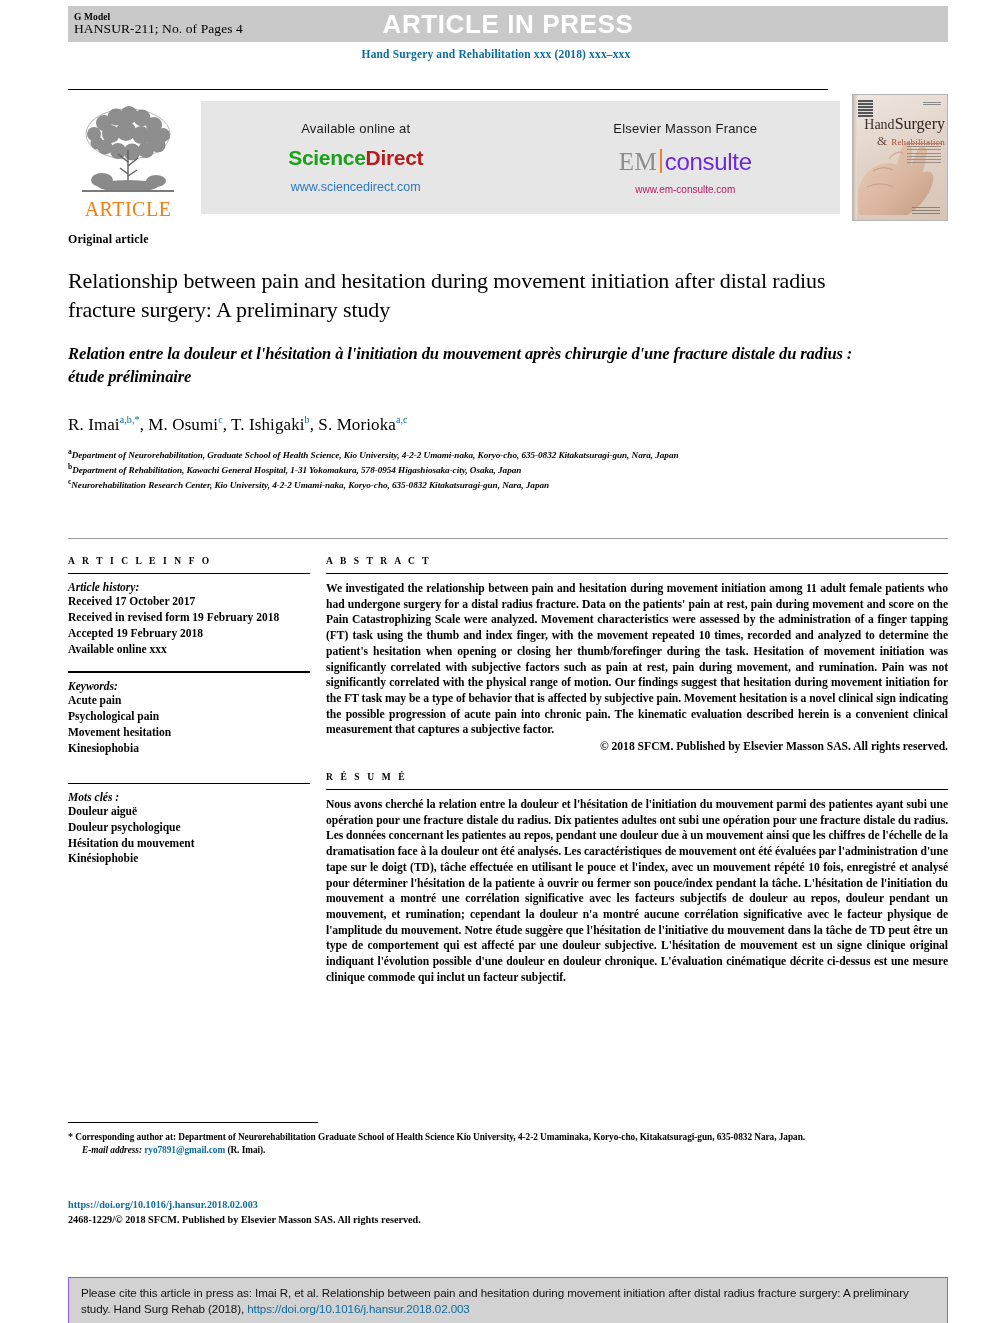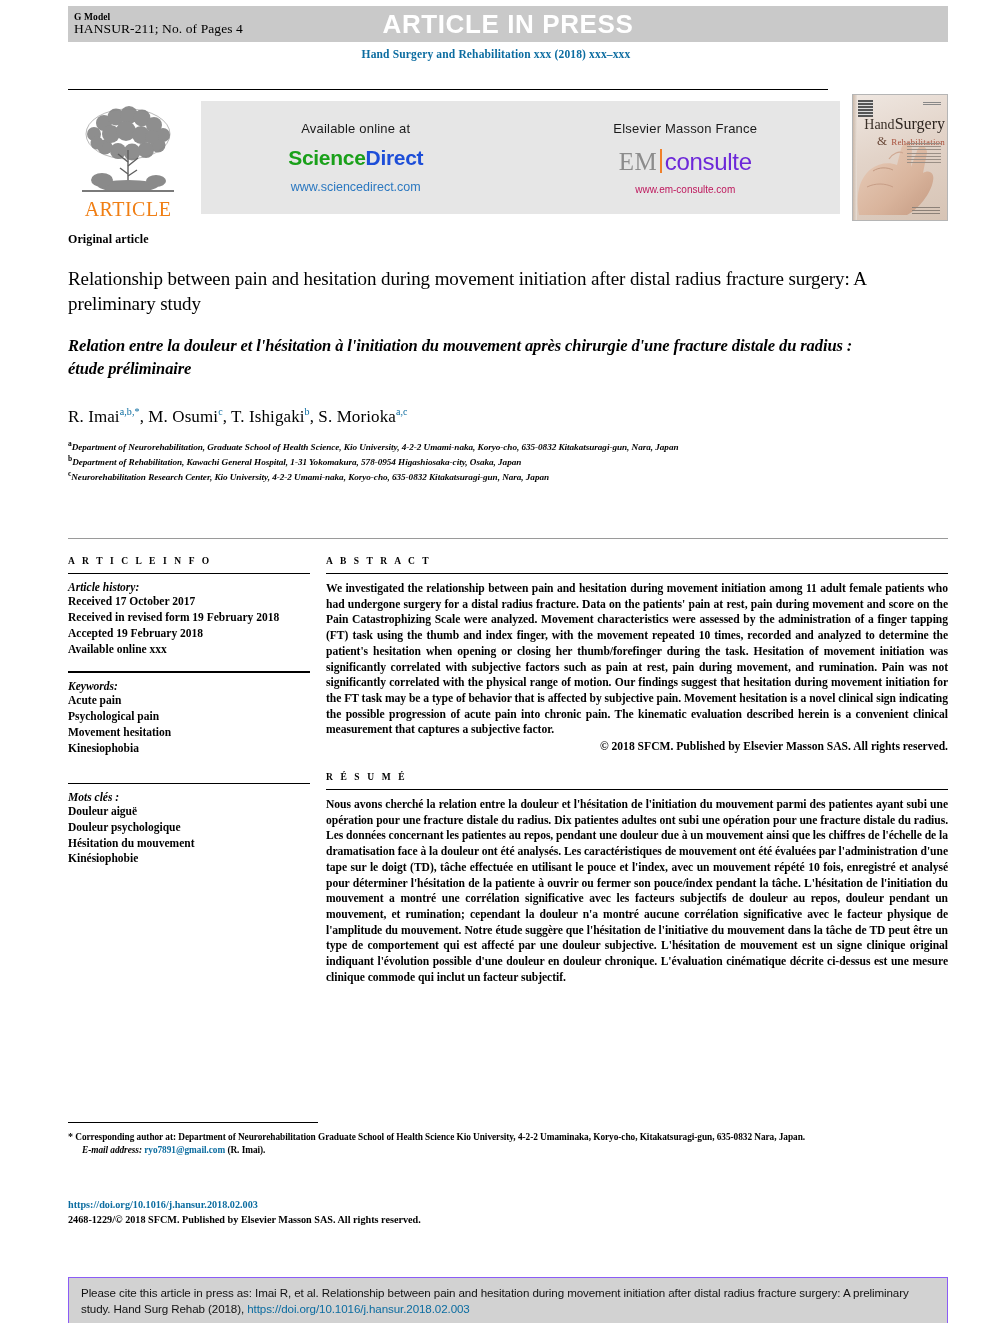--- a/index.html
+++ b/index.html
@@ -117,21 +117,21 @@
     color: #1a1a1a;
     letter-spacing: .2px;
   }
   .sd-logo {
     font-family: "Liberation Sans", sans-serif;
     font-weight: bold;
     font-size: 21px;
     letter-spacing: -.3px;
   }
   .sd-science { color: #1aa01a; }
-  .sd-direct { color: #1d4ed8; }
+  .sd-direct { color: #b91c1c; }
   .banner-url {
     font-family: "Liberation Sans", sans-serif;
     font-size: 12.5px;
     color: #2b78c0;
   }
   .em-logo {
     font-size: 25px;
     line-height: 1;
     display: flex;
     align-items: baseline;
@@ -219,21 +219,21 @@
   .kicker {
     font-family: Liberation Serif, serif;
     font-weight: bold;
     font-size: 12px;
     letter-spacing: .1px;
     margin-bottom: 20px;
   }
   h1.title {
     font-family: "Liberation Serif", serif;
     font-weight: normal;
-    font-size: 19px;
+    font-size: 22px;
     line-height: 1.30;
     margin: 0 0 19px 0;
     letter-spacing: -.1px;
     max-width: 800px;
   }
   h2.subtitle {
     font-family: "Liberation Serif", serif;
     font-weight: bold;
     font-style: italic;
     font-size: 16.5px;

